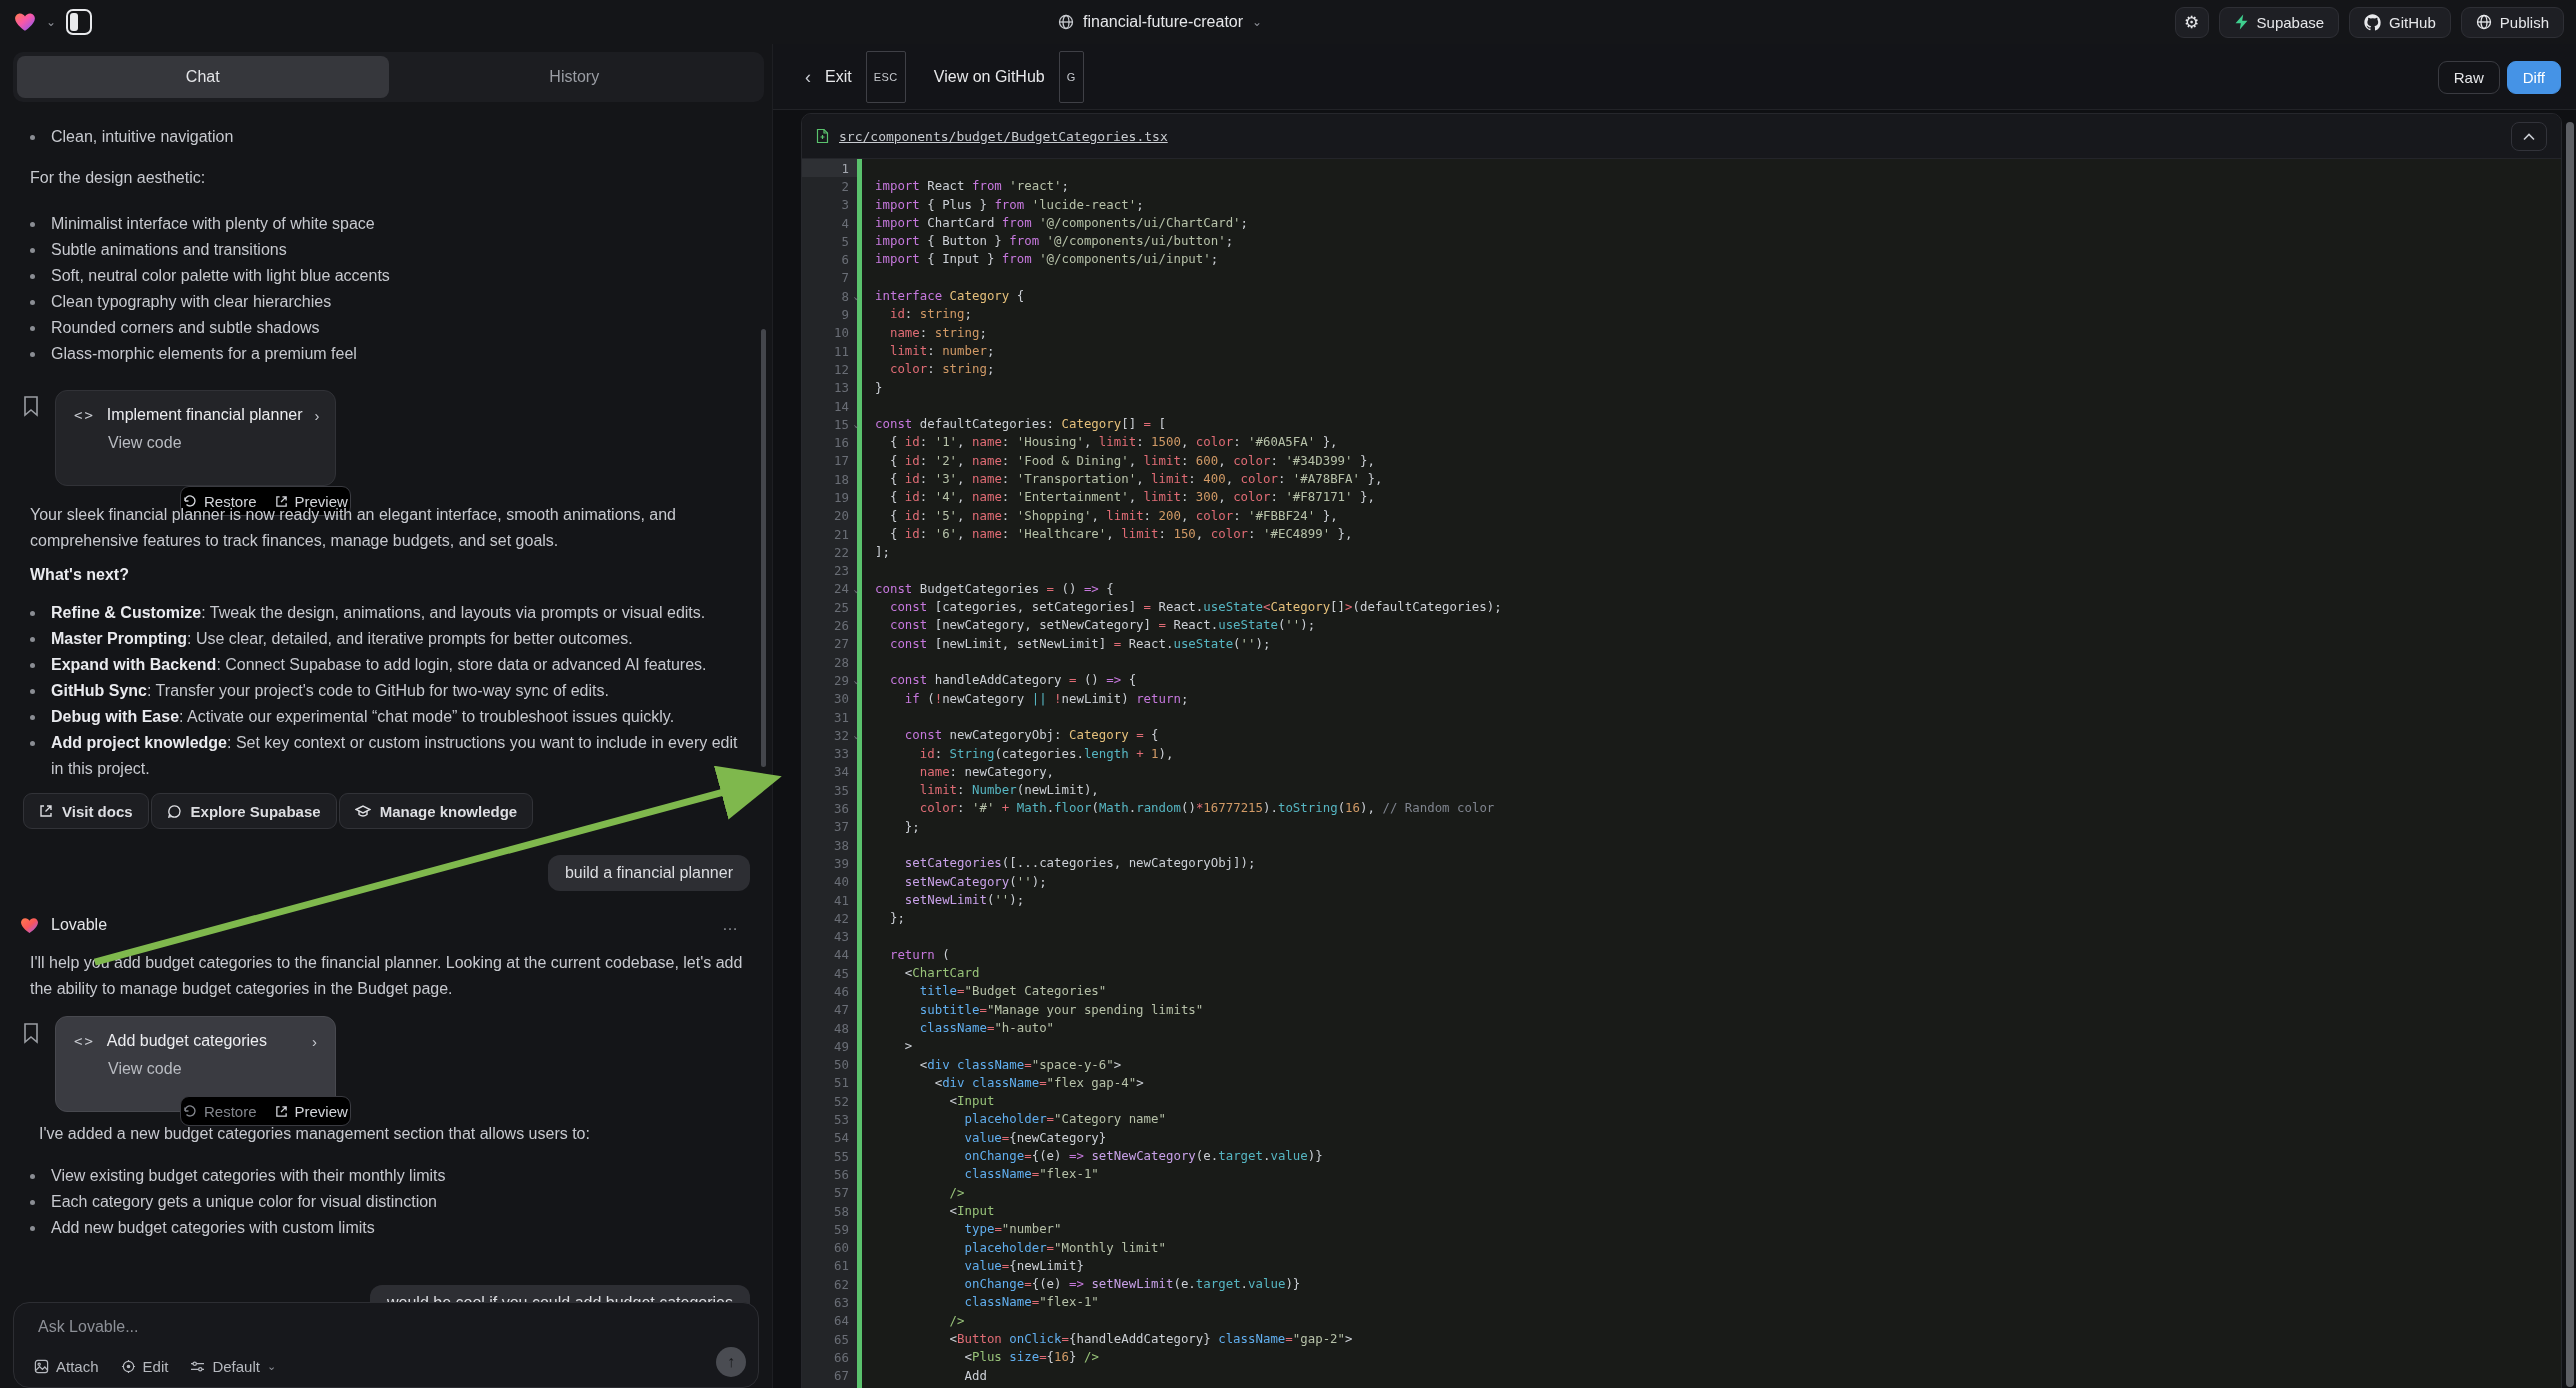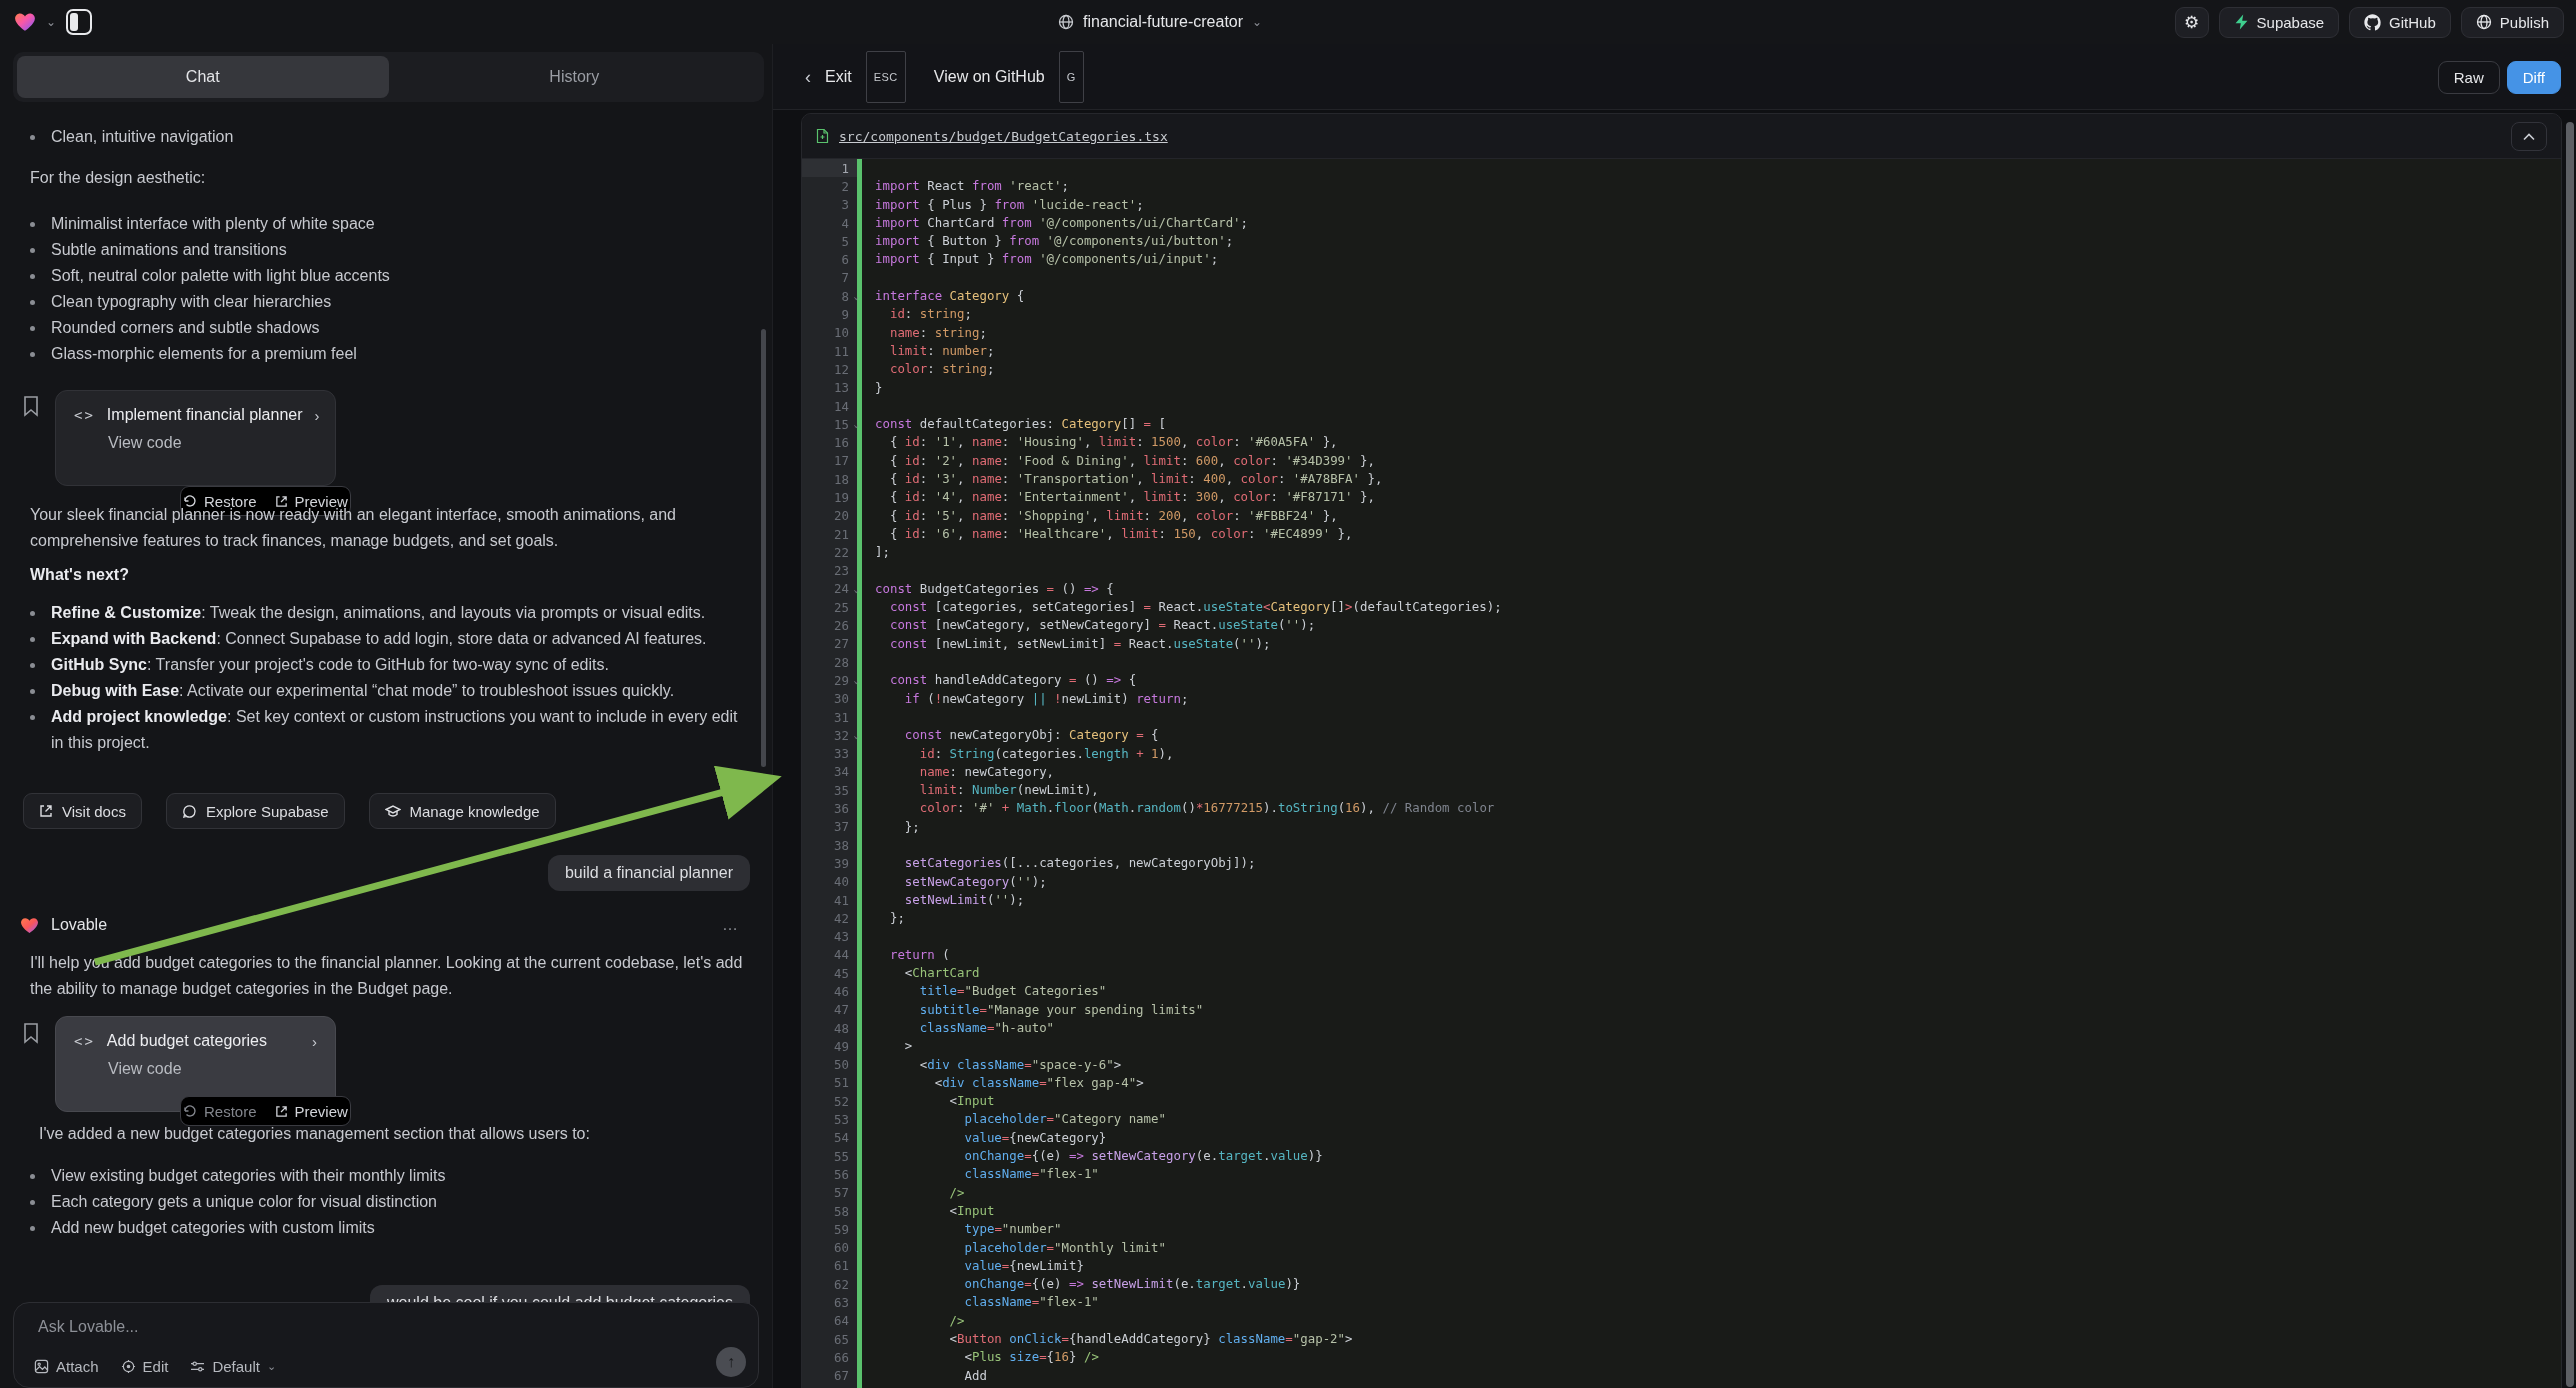--- a/index.html
+++ b/index.html
@@ -44,21 +44,21 @@
   .vcard-title { color:#eceDf0; color:#ecedf0; font-size:16px; flex:1; white-space:nowrap; }
   .vcard-chev { color:#c9ccd2; font-size:15px; }
   .vcard-link { margin-top:10px; margin-left:34px; color:#b8bbc1; font-size:16px; cursor:pointer; }
   .pillbar { position:absolute; left:180px; height:30px; background:#000000; border:1px solid #3a3b41;
     border-radius:9px; display:flex; align-items:center; gap:18px; padding:0 2px; }
   .pill-item { display:flex; align-items:center; gap:7px; color:#d2d4d9; font-size:15px; cursor:pointer; }
   .pill-item.dim { color:#83868d; }
 
   .act-btn { height:36px; display:flex; align-items:center; gap:9px; padding:0 15px; background:#1d1e22;
     border:1px solid #323338; border-radius:9px; color:#dddee2; font-size:15px; cursor:pointer; }
-  #act-row { position:absolute; left:23px; top:749px; display:flex; gap:24px; }
+  #act-row { position:absolute; left:23px; top:749px; display:flex; gap:2px;font-weight:bold; }
 
   .chip { position:absolute; background:#2d2e33; border-radius:12px; color:#dcdde1; font-size:16px;
     padding:9px 17px; white-space:nowrap; }
 
   .lov-head { position:absolute; left:20px; top:872px; display:flex; align-items:center; gap:12px; }
   .lov-name { color:#e4e5e8; font-size:16px; }
   .lov-dots { position:absolute; right:32px; top:872px; color:#8b8e95; font-size:16px; letter-spacing:2px; cursor:pointer; }
 
   #chat-sb { position:absolute; left:761px; top:285px; width:5px; height:438px; background:#44464c; border-radius:3px; }
 
@@ -246,20 +246,24 @@
   </div>
 
   <div class="chat-p" style="left:30px; top:458px; width:717px;">Your sleek financial planner is now ready with an elegant interface, smooth animations, and comprehensive features to track finances, manage budgets, and set goals.</div>
 
   <div class="chat-p chat-b" style="left:30px; top:518px; width:712px;">What's next?</div>
 
   <ul class="chat-list" id="next-list" style="left:30px; top:556px; width:719px;">
       <li>
         <span class="dot"></span>
         <span><span class="chat-b">Refine &amp; Customize</span>: Tweak the design, animations, and layouts via prompts or visual edits.</span>
+      </li>
+      <li>
+        <span class="dot"></span>
+        <span><span class="chat-b">Master Prompting</span>: Use clear, detailed, and iterative prompts for better outcomes.</span>
       </li>
       <li>
         <span class="dot"></span>
         <span><span class="chat-b">Expand with Backend</span>: Connect Supabase to add login, store data or advanced AI features.</span>
       </li>
       <li>
         <span class="dot"></span>
         <span><span class="chat-b">GitHub Sync</span>: Transfer your project's code to GitHub for two-way sync of edits.</span>
       </li>
       <li>

